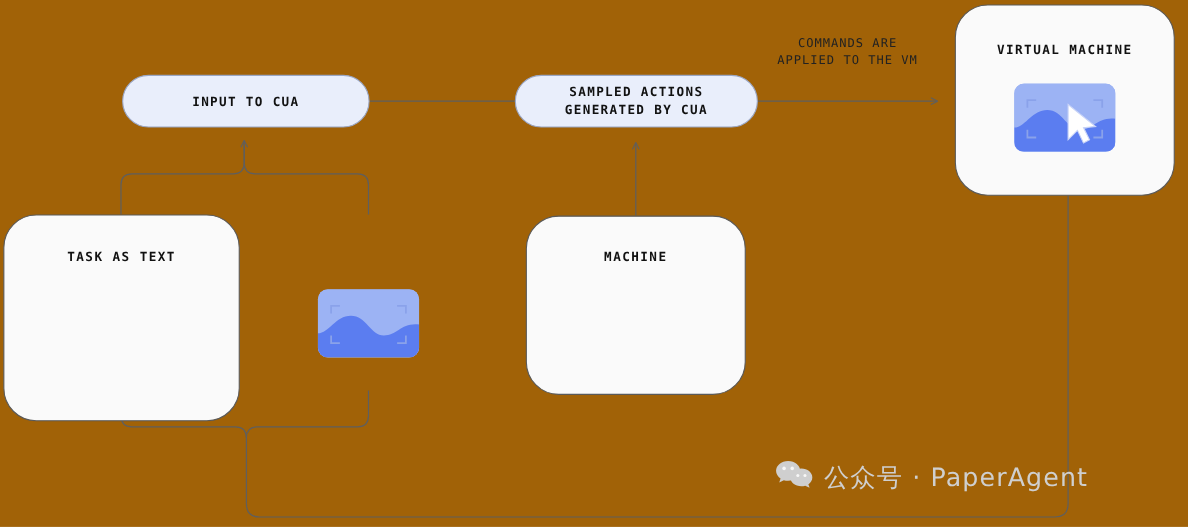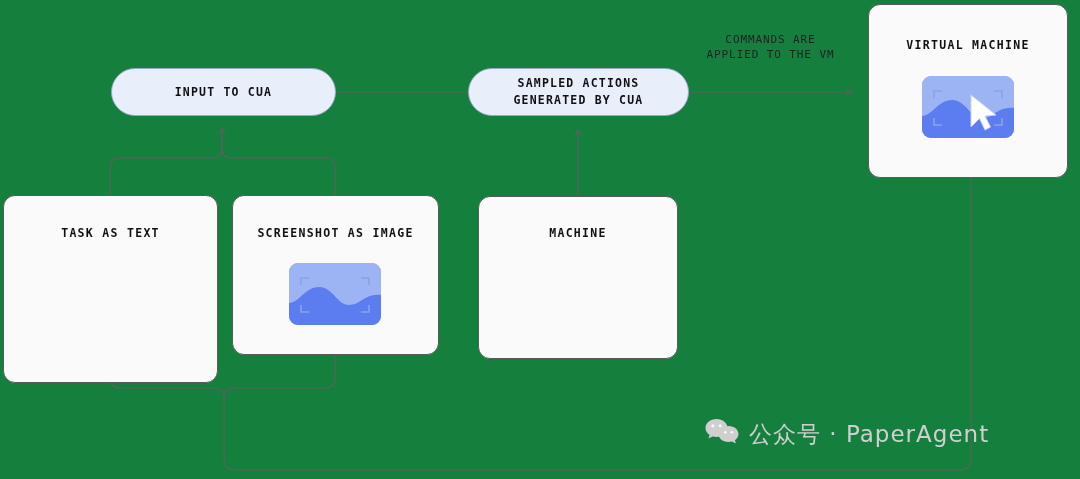--- a/index.html
+++ b/index.html
@@ -4,21 +4,21 @@
 <style>
   html, body {
     margin: 0;
     padding: 0;
     background: #f7f7f7;
   }
   #stage {
     position: relative;
     width: 1080px;
     height: 479px;
-    background: #15803d;
+    background: #a16207;
     overflow: hidden;
     font-family: "DejaVu Sans Mono", "Liberation Mono", monospace;
   }
   #wires {
     position: absolute;
     left: 0; top: 0;
     width: 1080px; height: 479px;
     pointer-events: none;
   }
 
@@ -40,21 +40,21 @@
     line-height: 17px;
     z-index: 3;
   }
 
   
   .card {
     position: absolute;
     box-sizing: border-box;
     background: #fafafa;
     border: 1px solid #5a5a5a;
-    border-radius: 12px;
+    border-radius: 30px;
     z-index: 3;
   }
   .card-title {
     position: absolute;
     left: 0; right: 0;
     text-align: center;
     font-weight: bold;
     font-size: 11.5px;
     letter-spacing: 1.3px;
     color: #111;
@@ -159,23 +159,20 @@
         <path d="M80 42 L80 49 L72 49"></path>
       </g>
       <path d="M49 19 L49 51 L57.5 42.5 L63 54 L68.5 51 L63 40 L74 39 Z" fill="#ffffff" stroke="#c9d4f7" stroke-width="1"></path>
     </svg>
   </div>
 
   <div class="card" style="left:3px; top:195px; width:215px; height:188px;">
     <div class="card-title" style="top:30px;">TASK AS TEXT</div>
   </div>
 
-  <div class="card" style="left:232px; top:195px; width:207px; height:160px;">
-    <div class="card-title" style="top:30px;">SCREENSHOT AS IMAGE</div>
-  </div>
   <div class="shot" style="left:289px; top:263px; width:92px; height:62px;">
     <svg viewBox="0 0 92 62" xmlns="http://www.w3.org/2000/svg">
       <rect x="0" y="0" width="92" height="62" fill="#9cb3f4"></rect>
       <path d="M0 40 C 10 40, 16 24, 30 24 C 44 24, 48 42, 60 42 C 72 42, 76 30, 92 32 L92 62 L0 62 Z" fill="#5b7df0"></path>
       <g fill="none" stroke="#8aa2ea" stroke-width="1.6">
         <path d="M12 22 L12 15 L20 15"></path>
         <path d="M80 22 L80 15 L72 15"></path>
         <path d="M12 42 L12 49 L20 49"></path>
         <path d="M80 42 L80 49 L72 49"></path>
       </g>

